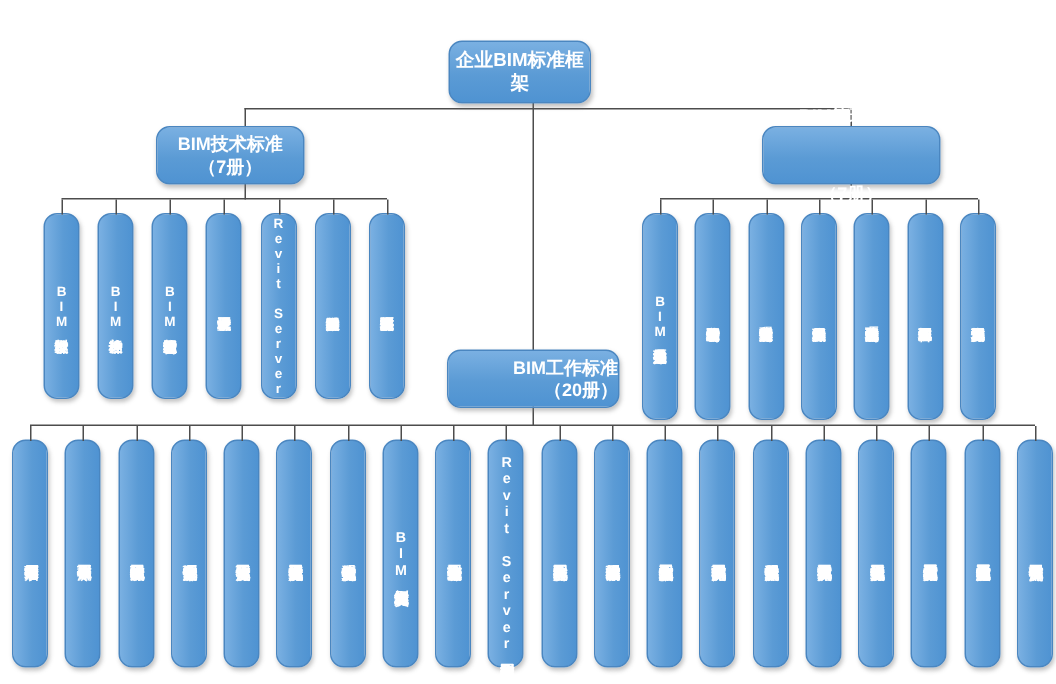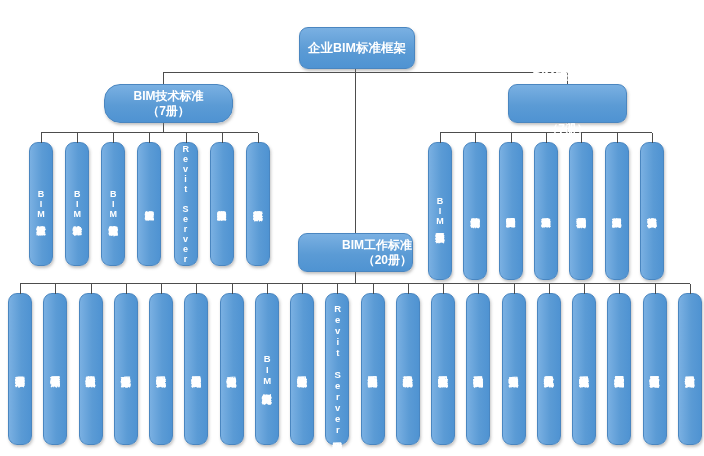--- a/index.html
+++ b/index.html
@@ -26,22 +26,22 @@
     background:linear-gradient(180deg,var(--box-fill-light) 0%,var(--box-fill) 55%,var(--box-fill-dark) 100%);
     border:1px solid var(--box-border);
     border-radius:9px;
     color:var(--text);
     font-weight:bold;
     font-size:12px;
     line-height:15px;
     text-align:center;
     box-shadow:1px 2px 3px rgba(120,120,120,.45);
   }
-  .root-node{left:299px;top:27px;width:116px;height:42px;font-size:12.5px;}
-  .branch-tech{left:104px;top:84px;width:129px;height:39px;border-radius:16px;}
+  .root-node{left:299px;top:27px;width:95px;height:42px;font-size:12.5px;}
+  .branch-tech{left:104px;top:84px;width:99px;height:39px;}
   .branch-mgmt{left:508px;top:84px;width:119px;height:39px;gap:37px;}
   .branch-work{left:298px;top:233px;width:115px;height:39px;align-items:flex-end;}
 
   
   .leaf-row{position:absolute;display:flex;justify-content:space-between;}
   .row-tech{left:29px;top:142px;width:241px;height:124px;}
   .row-mgmt{left:428px;top:142px;width:236px;height:138px;}
   .row-work{left:8px;top:293px;width:694px;height:152px;}
 
   .vbox{

